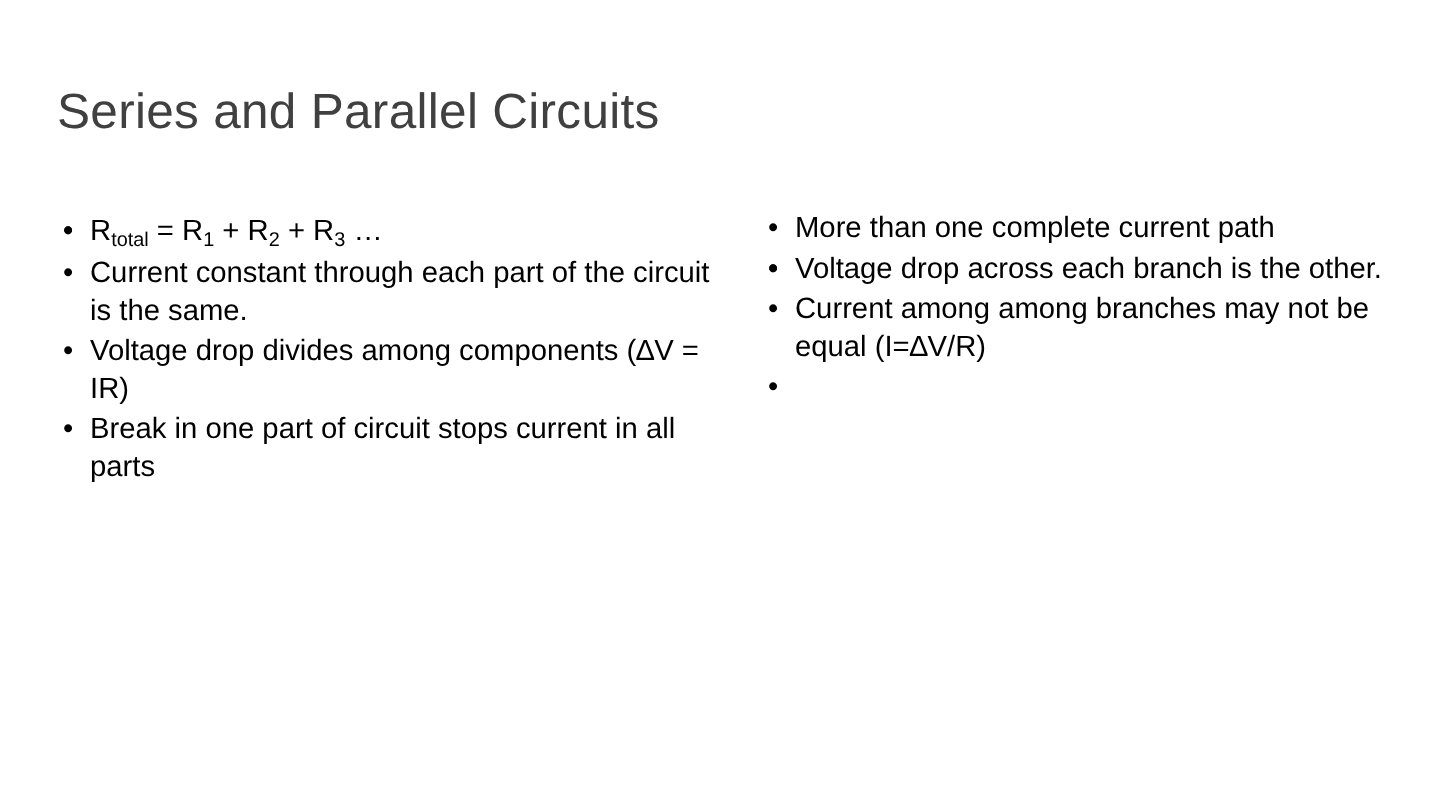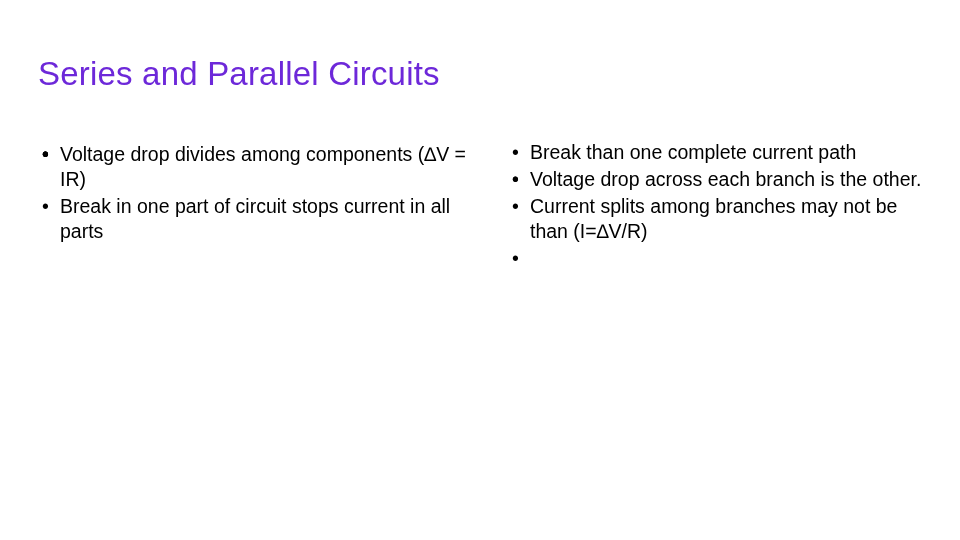--- a/index.html
+++ b/index.html
@@ -21,21 +21,21 @@
     box-sizing: border-box;
   }
   .slide-title {
     position: absolute;
     left: 38px;
     top: 54px;
     width: 880px;
     font-size: 33px;
     font-weight: normal;
     line-height: 40px;
-    color: #6d28d9;
+    color: #404040;
     letter-spacing: 0.2px;
   }
   .columns {
     position: absolute;
     left: 38px;
     top: 140px;
     width: 890px;
     display: flex;
     flex-direction: row;
     align-items: flex-start;
@@ -83,32 +83,32 @@
 
 <div class="slide">
 
   <div class="slide-title">Series and Parallel Circuits</div>
 
   <div class="columns">
 
     <div class="col col-left">
       <ul class="bullets">
           <li><span class="bullet-dot">•</span></li>
-          <li><span class="bullet-dot">•</span></li>
-          <li><span class="bullet-dot">•</span></li>
+          <li><span class="bullet-dot">•</span><span>R<sub>total</sub> = R<sub>1</sub> + R<sub>2</sub> + R<sub>3</sub> …</span></li>
+          <li><span class="bullet-dot">•</span><span>Current constant through each part of the circuit is the same.</span></li>
           <li><span class="bullet-dot">•</span><span>Voltage drop divides among components (∆V = IR)</span></li>
           <li><span class="bullet-dot">•</span><span>Break in one part of circuit stops current in all parts</span></li>
         </ul>
     </div>
 
     <div class="col col-right">
       <ul class="bullets">
-          <li><span class="bullet-dot">•</span><span>Break than one complete current path</span></li>
+          <li><span class="bullet-dot">•</span><span>More than one complete current path</span></li>
           <li><span class="bullet-dot">•</span></li>
           <li><span class="bullet-dot">•</span><span>Voltage drop across each branch is the other.</span></li>
-          <li><span class="bullet-dot">•</span><span>Current splits among branches may not be than (I=∆V/R)</span></li>
+          <li><span class="bullet-dot">•</span><span>Current among among branches may not be equal (I=∆V/R)</span></li>
           <li><span class="bullet-dot">•</span></li>
         </ul>
     </div>
 
   </div>
 
 </div>
 
 </body></html>

